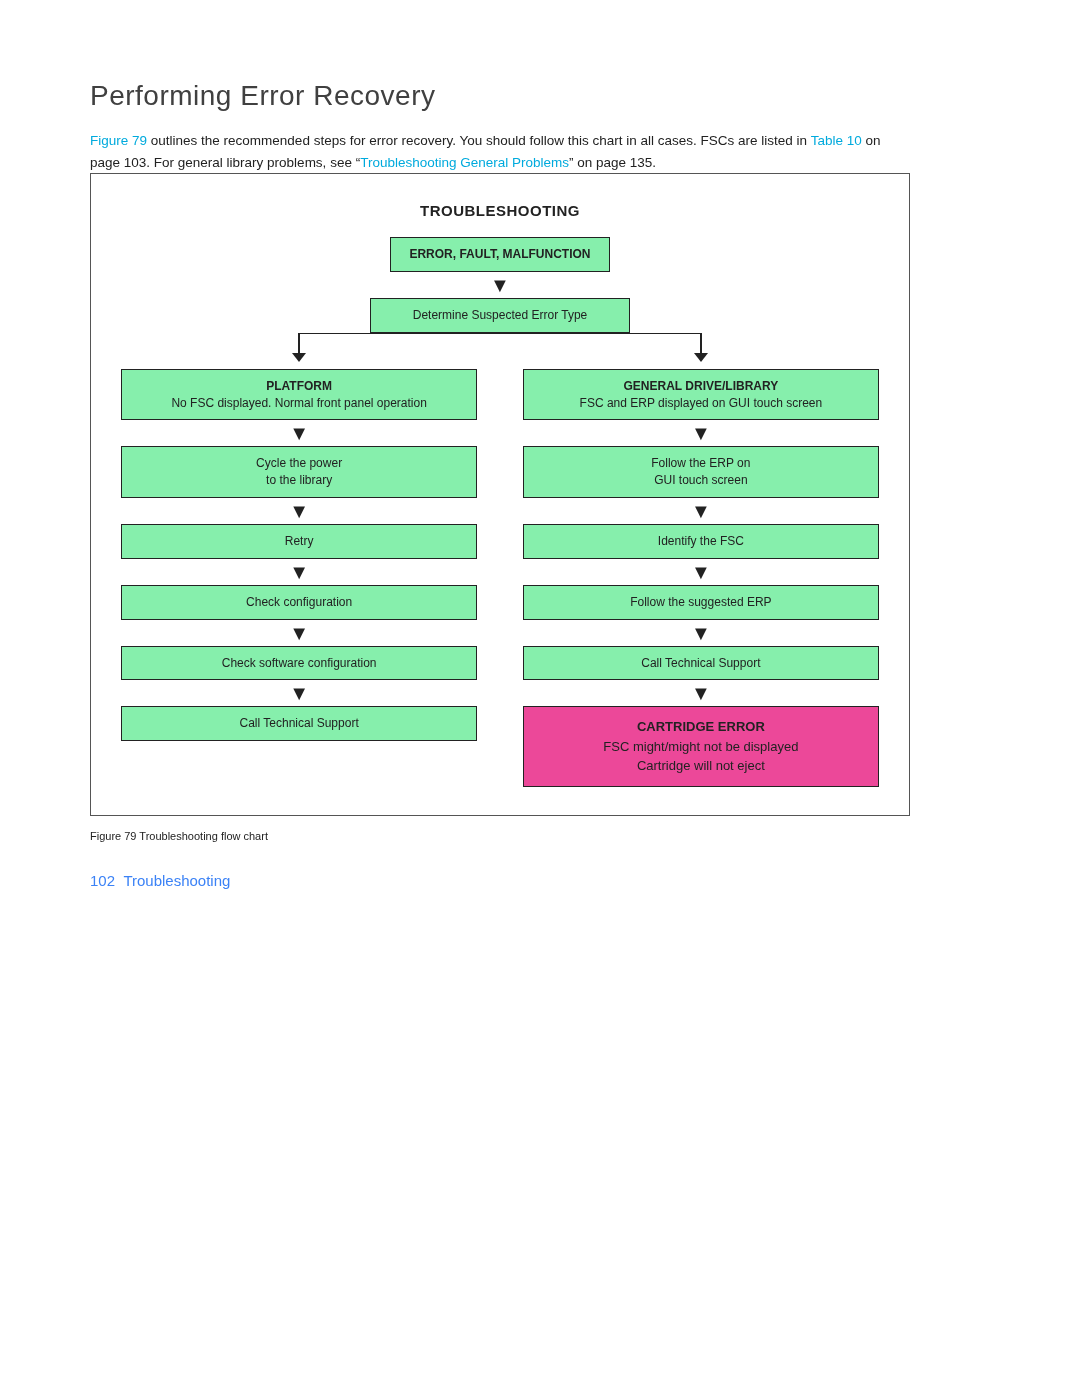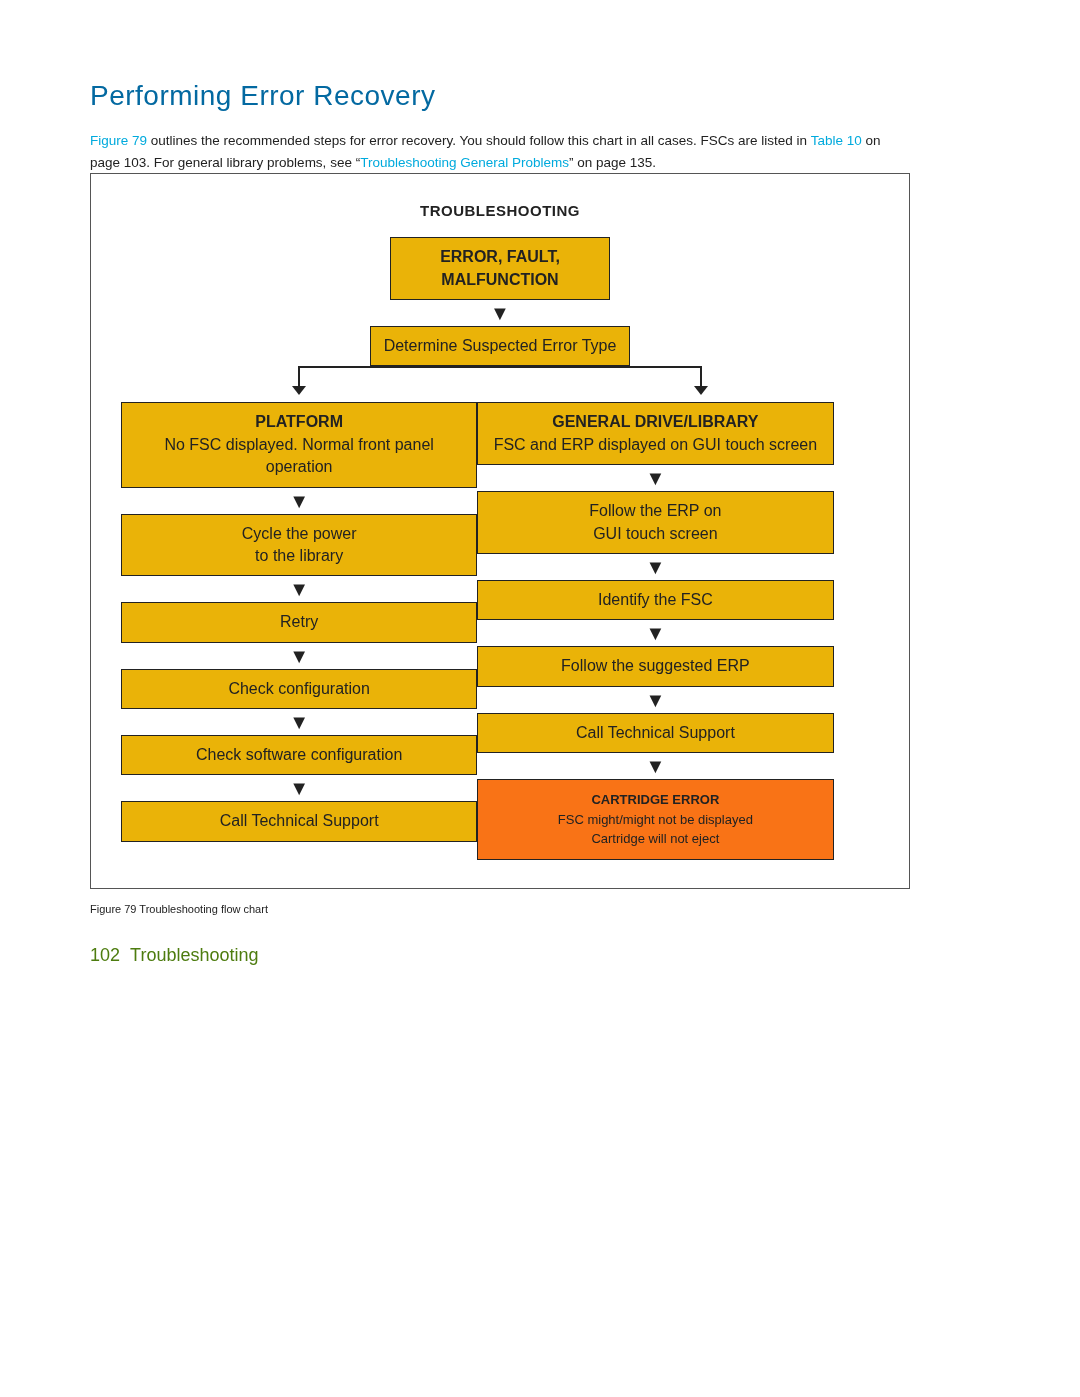--- a/index.html
+++ b/index.html
@@ -7,21 +7,21 @@
       background: #fff;
       font-family: Arial, Helvetica, sans-serif;
       font-size: 14px;
       color: #222;
       width: 1080px;
       min-height: 1397px;
       padding: 80px 90px 60px 90px;
     }
 
     h1 {
-      color: #0369a1;
+      color: #404040;
       font-size: 28px;
       font-weight: normal;
       letter-spacing: 0.5px;
       margin-bottom: 18px;
     }
 
     .intro-text {
       font-size: 13.5px;
       line-height: 1.6;
       max-width: 820px;
@@ -46,23 +46,23 @@
       font-size: 15px;
       margin-bottom: 18px;
       letter-spacing: 0.5px;
     }
 
     
     .box {
       border: 1.5px solid #222;
       padding: 8px 12px;
       text-align: center;
-      font-size: 16px;
+      font-size: 12px;
       line-height: 1.4;
-      background: #eab308;
+      background: #86efac;
     }
 
     .box-bold {
       font-weight: bold;
     }
 
     
     .top-box {
       width: 220px;
       margin: 0 auto;
@@ -72,21 +72,21 @@
     .determine-box {
       width: 260px;
       margin: 0 auto;
       text-align: center;
     }
 
     
     .two-col {
       display: flex;
       gap: 0;
-      justify-content: flex-start;
+      justify-content: space-between;
       margin-top: 0;
     }
 
     .col-left {
       width: 47%;
       display: flex;
       flex-direction: column;
       align-items: center;
     }
 
@@ -152,38 +152,38 @@
     }
 
     
     .cartridge-box {
       width: 100%;
       border: 1.5px solid #222;
       padding: 10px 12px;
       text-align: center;
       font-size: 13px;
       line-height: 1.5;
-      background: #f97316;
+      background: #ec4899;
     }
 
     
     .figure-caption {
       font-size: 11px;
       color: #00aadd;
       margin-bottom: 30px;
     }
 
     .figure-caption span {
       color: #222;
     }
 
     
     .page-footer {
-      font-size: 18px;
-      color: #4d7c0f;
+      font-size: 15px;
+      color: #3b82f6;
       margin-top: 8px;
     }
 
     
     .arr {
       text-align: center;
       font-size: 20px;
       line-height: 1;
       margin: 0 auto;
       height: 26px;

